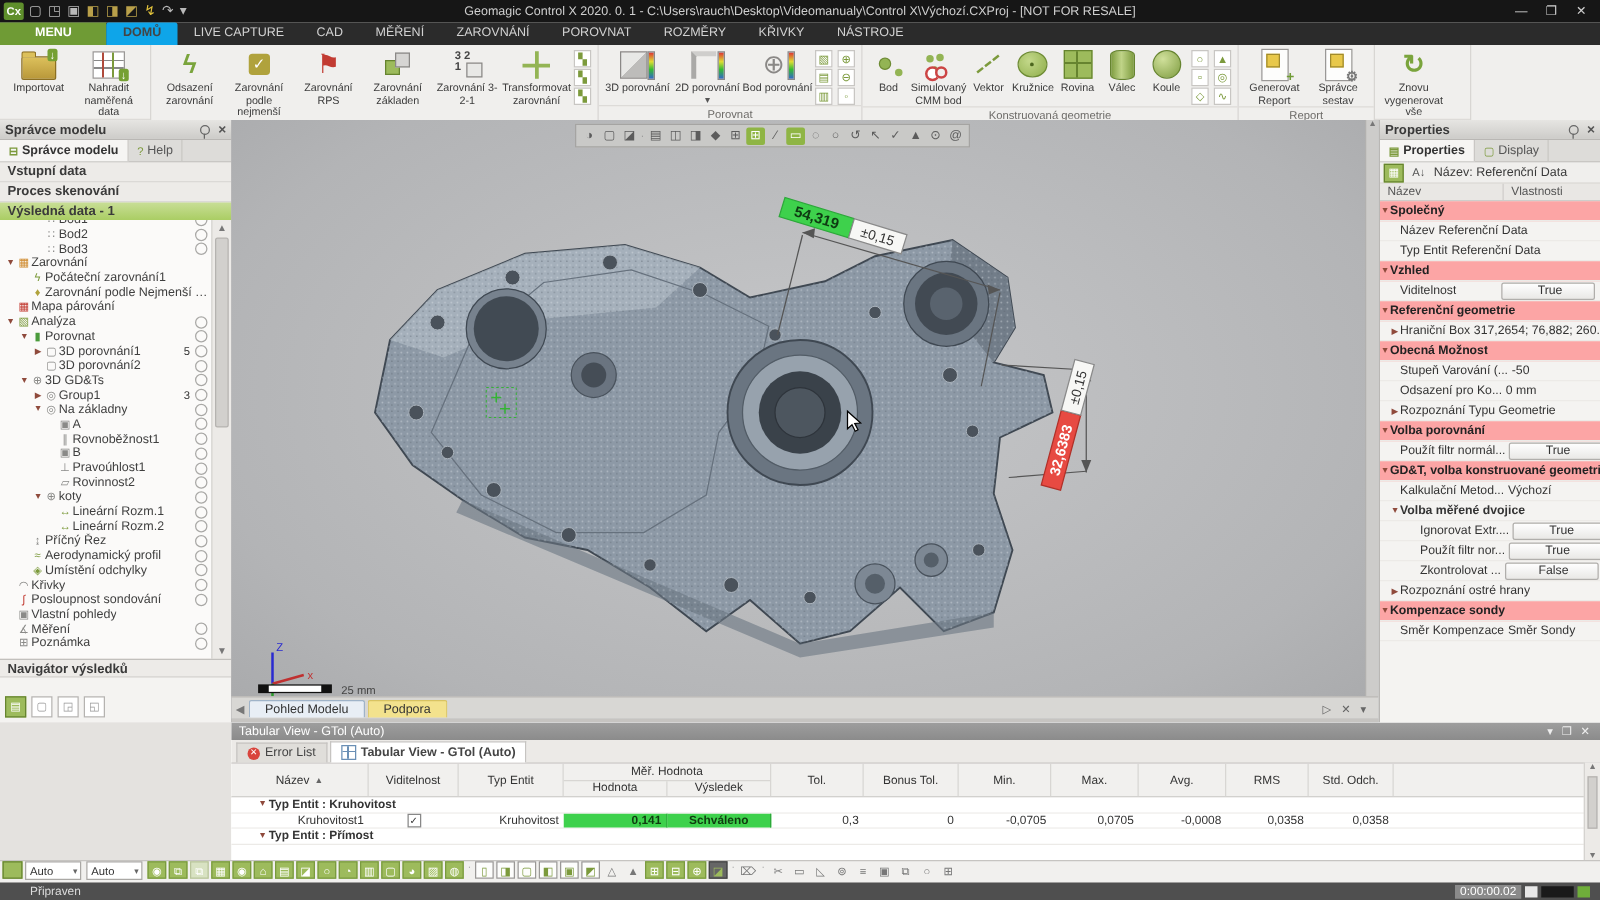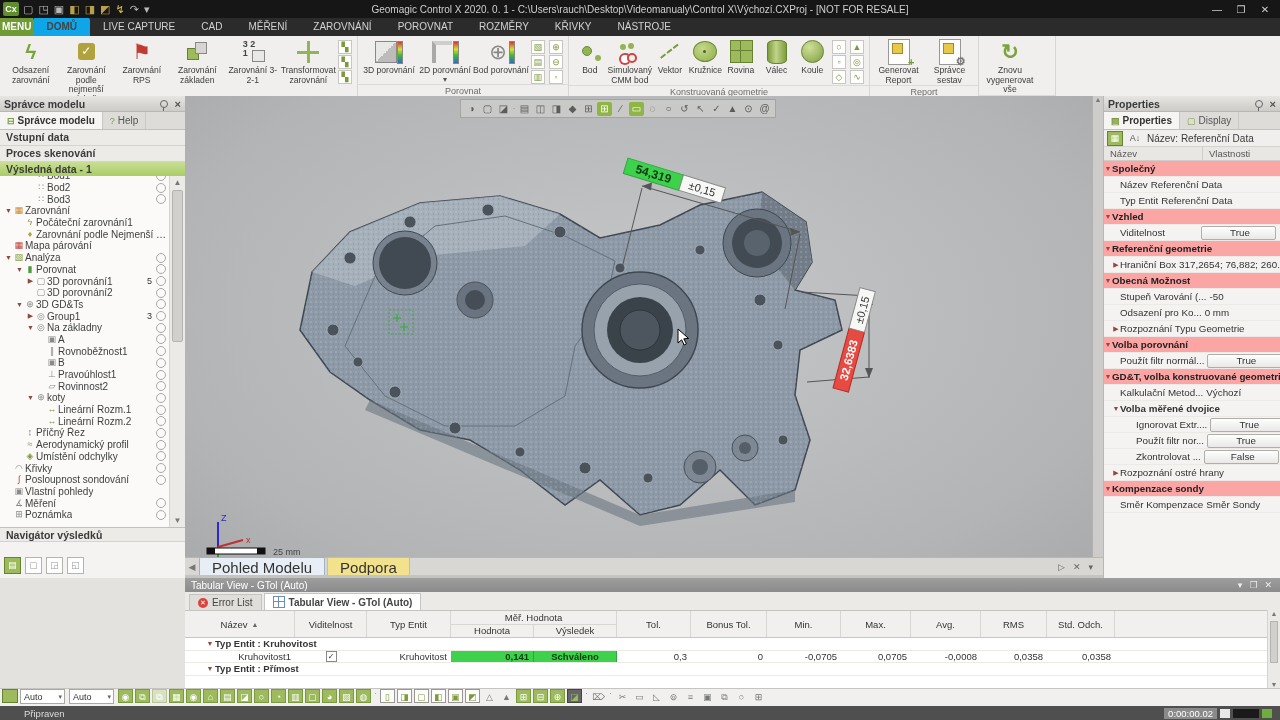--- a/index.html
+++ b/index.html
@@ -12,21 +12,21 @@
   .tb-logo{width:16px;height:14px;margin:0 4px 0 3px;background:#5f8f2c;color:#fff;
            font-size:9px;font-weight:bold;display:flex;align-items:center;justify-content:center;border-radius:2px;}
   .qicons{display:flex;align-items:center;gap:5px;}
   .qicon{font-size:11px;line-height:14px;color:#b9b9b9;}
   .qicon.olive{color:#b9a04a;} .qicon.yellow{color:#e4c43c;}
   .tb-title{position:absolute;left:0;right:0;text-align:center;font-size:10px;color:#cfcfcf;pointer-events:none;}
   .tb-controls{margin-left:auto;display:flex;gap:2px;padding-right:4px;}
   .tb-btn{width:22px;height:14px;display:flex;align-items:center;justify-content:center;font-size:10px;color:#cfcfcf;}
   
   .menubar{position:absolute;left:0;top:18px;width:1280px;height:18px;background:#2b2b2b;display:flex;align-items:flex-end;}
-  .menu-btn{background:#6f9b35;color:#fff;font-weight:bold;font-size:10px;padding:3px 2px 2px;height:13px;}
+  .menu-btn{background:#6f9b35;color:#fff;font-weight:bold;font-size:10px;padding:3px 28px 2px;height:13px;}
   .mtab{color:#d2d2d2;font-size:10px;padding:3px 13px 2px;height:13px;}
   .mtab.active{background:#0ea5e9;color:#444;border-radius:2px 2px 0 0;font-weight:bold;}
   
   .ribbon{position:absolute;left:0;top:36px;width:1280px;height:60px;background:#f0efed;border-bottom:1px solid #c6c4c1;display:flex;}
   .rgroup{position:relative;height:60px;border-right:1px solid #d8d6d3;display:flex;flex-direction:column;}
   .rbuttons{display:flex;flex:1;align-items:flex-start;padding:1px 3px 0;}
   .rbtn{width:56px;display:flex;flex-direction:column;align-items:center;cursor:pointer;}
   .rbtn .lbl{font-size:8.6px;line-height:9.5px;text-align:center;color:#3c3c3c;margin-top:1px;}
   .rlabel{height:12px;font-size:9px;color:#6d6b68;text-align:center;line-height:12px;border-top:1px solid #dddbd8;}
   .ric{position:relative;width:34px;height:27px;margin:1px auto 0;display:flex;align-items:center;justify-content:center;}
@@ -116,21 +116,21 @@
   
   .viewport{position:absolute;left:185px;top:0;width:918px;height:482px;background:radial-gradient(ellipse at 50% 45%,#c6c7c9 0%,#b3b4b6 75%,#a8a9ab 100%);overflow:hidden;}
   .vp-toolbar{position:absolute;left:275px;top:3px;height:17px;display:flex;align-items:center;gap:1px;
               background:#c9c9c7;border:1px solid #a5a4a2;padding:0 3px;}
   .vt-ic{width:15px;height:14px;font-size:10px;line-height:14px;text-align:center;color:#5c5c5c;}
   .vt-ic.active{background:#8fb545;color:#fff;border-radius:2px;}
   .vt-sep{width:4px;color:#888;font-size:8px;text-align:center;}
   .vp-tabs{position:absolute;left:0;bottom:3px;width:918px;height:17px;background:#d8d7d4;border-top:1px solid #b9b7b4;display:flex;align-items:center;}
   .vp-strip{position:absolute;left:0;bottom:0;width:918px;height:3px;background:#c6c4c1;}
   .vp-arr{width:14px;text-align:center;color:#777;font-size:9px;}
-  .vtab{padding:1px 12px;font-size:15px;color:#333;margin-right:2px;border-radius:2px 2px 0 0;}
+  .vtab{padding:1px 12px;font-size:10px;color:#333;margin-right:2px;border-radius:2px 2px 0 0;}
   .vtab.active{background:#e8eef5;border:1px solid #9fb3c8;border-bottom:none;}
   .vtab.hl{background:#f3e28d;border:1px solid #d8c362;border-bottom:none;}
   .vp-tab-ctrl{margin-left:auto;display:flex;gap:8px;padding-right:10px;color:#666;font-size:9px;}
   .vp-scroll{position:absolute;right:0;top:0;width:10px;height:462px;background:#cdccca;border-left:1px solid #b2b1af;font-size:7px;color:#777;text-align:center;}
   
   .right-panel{position:absolute;left:1103px;top:0;width:177px;height:482px;background:#f4f3f1;border-left:1px solid #b9b7b4;box-sizing:border-box;}
   .prop-toolbar{height:16px;display:flex;align-items:center;gap:4px;padding:0 3px;background:#f0efed;border-bottom:1px solid #d5d3d0;}
   .pt-ic{width:14px;height:13px;font-size:9px;line-height:13px;text-align:center;}
   .pt-ic.grid{background:#9dbb5c;color:#fff;border:1px solid #66842f;}
   .pt-ic.sort{color:#555;border:1px solid transparent;}
@@ -236,20 +236,37 @@
         <div class="mtab">MĚŘENÍ</div>
         <div class="mtab">ZAROVNÁNÍ</div>
         <div class="mtab">POROVNAT</div>
         <div class="mtab">ROZMĚRY</div>
         <div class="mtab">KŘIVKY</div>
         <div class="mtab">NÁSTROJE</div>
       </div>
   </div>
 
   <div class="ribbon" id="ribbon">
+      <div class="rgroup" style="width: 120px;">
+        <div class="rbuttons">
+          <div class="rbtn">
+            <div class="ric">
+              <div class="i-folder"></div>
+            </div>
+            <div class="lbl">Importovat</div>
+          </div>
+          <div class="rbtn">
+            <div class="ric">
+              <div class="i-table"></div>
+            </div>
+            <div class="lbl">Nahradit naměřená data</div>
+          </div>
+        </div>
+        <div class="rlabel">Import</div>
+      </div>
       <div class="rgroup" style="width: 357px;">
         <div class="rbuttons">
           <div class="rbtn">
             <div class="ric">
               <div class="big i-light">ϟ</div>
             </div>
             <div class="lbl">Odsazení zarovnání</div>
           </div>
           <div class="rbtn">
             <div class="ric">

